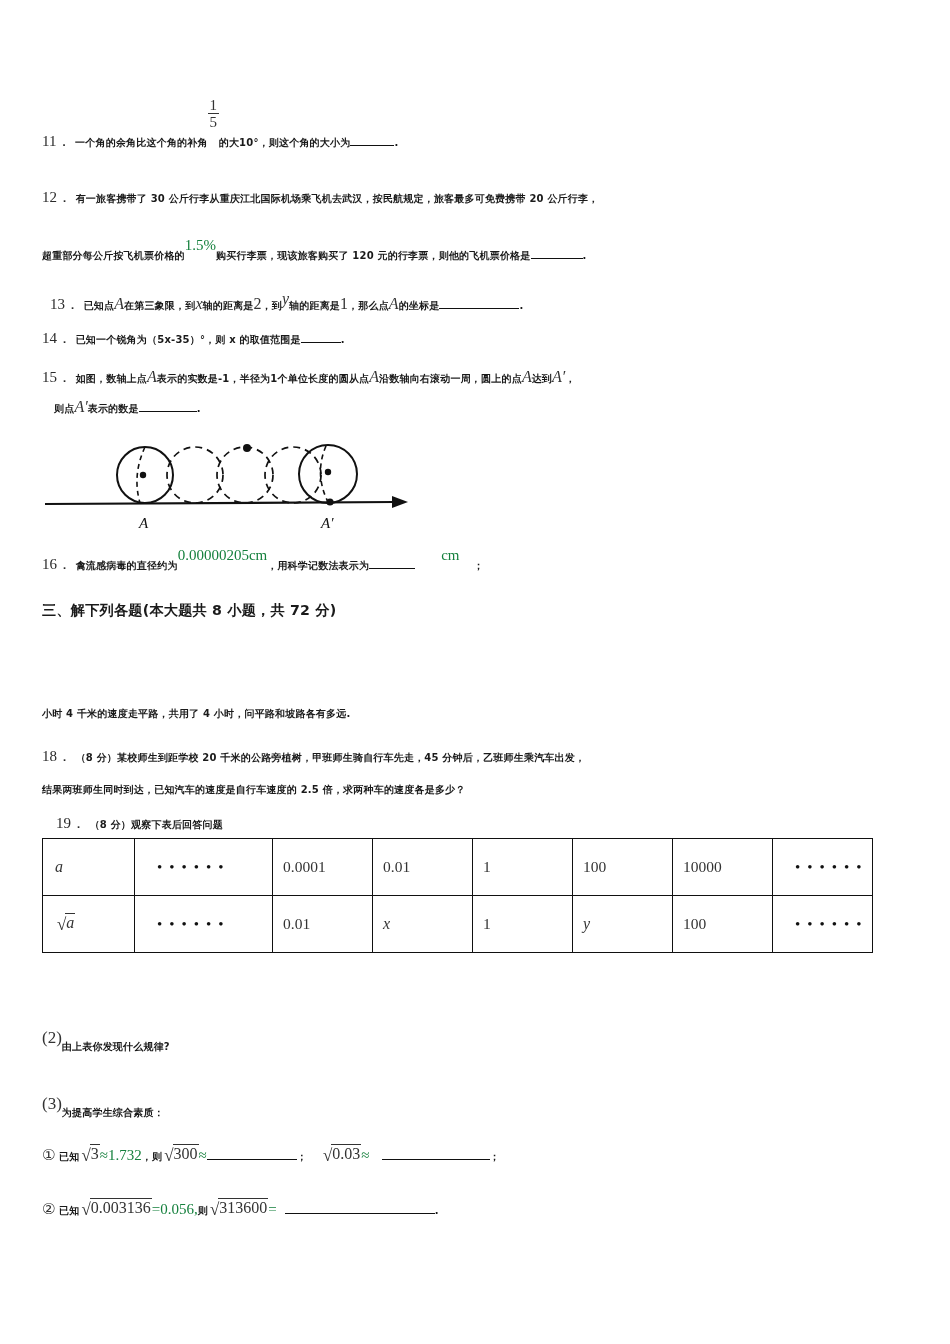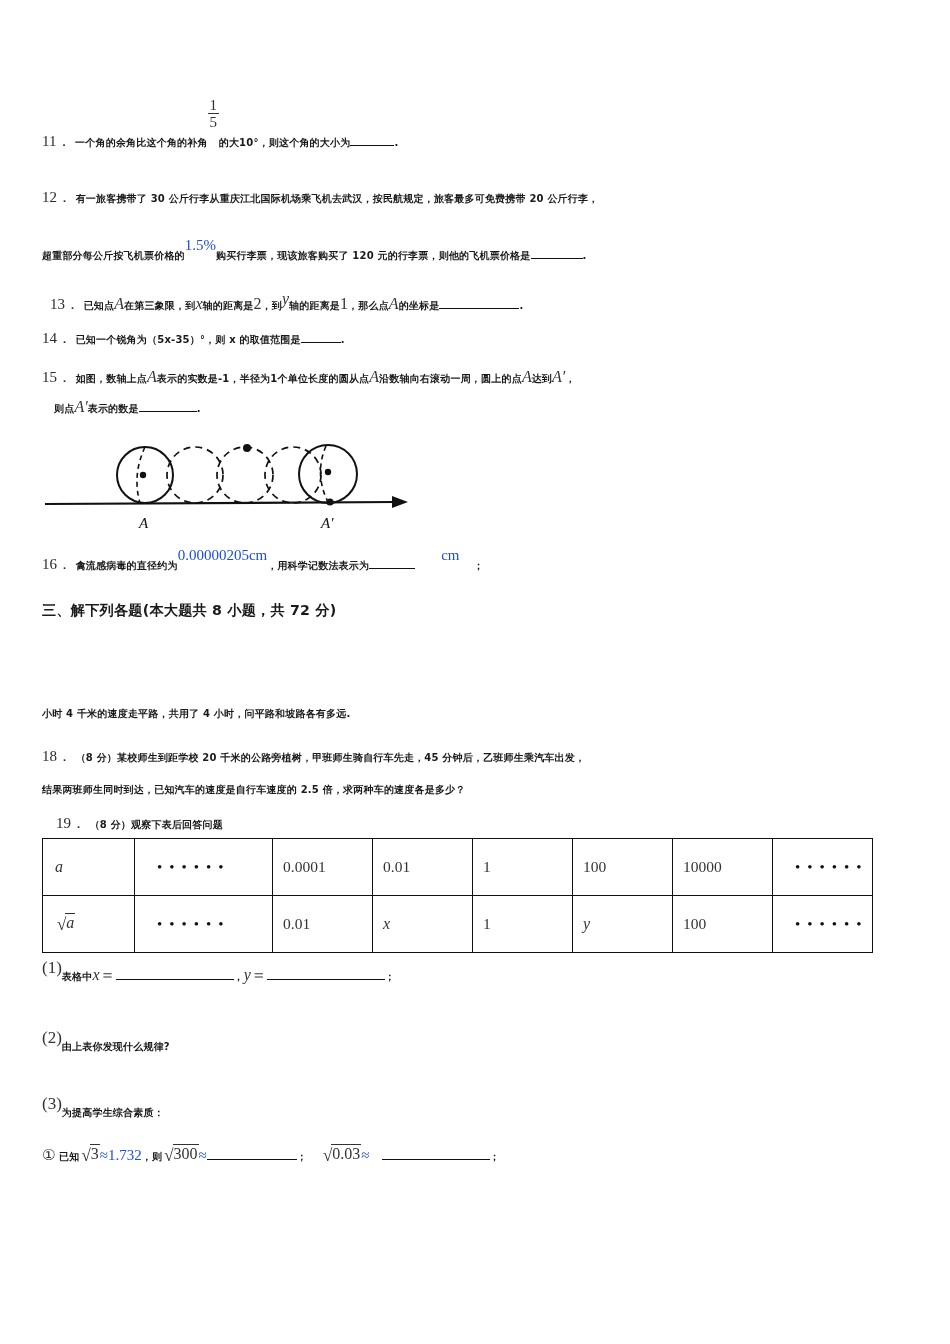--- a/index.html
+++ b/index.html
@@ -49,21 +49,21 @@
     color: #333;
   }
   .mn {  
     font-family: "Liberation Serif", "DejaVu Serif", serif;
     font-size: 16px;
     color: #333;
   }
   .mn-sm {
     font-family: "Liberation Serif", "DejaVu Serif", serif;
     font-size: 15px;
-    color: #1d4ed8;
+    color: #15803d;
   }
   .blank {
     display: inline-block;
     border-bottom: 1.4px solid #111;
     vertical-align: baseline;
     height: 0.95em;
   }
   .raise {
     position: relative;
     top: -9px;
@@ -308,31 +308,32 @@
           <td><span class="mi">x</span></td>
           <td><span>1</span></td>
           <td><span class="mi">y</span></td>
           <td><span>100</span></td>
           <td><span class="dots">••••••</span></td>
         </tr>
       </tbody>
     </table>
   </div>
 
-  <div class="q" style="left:42px; top:962px; width:890px;">
-    <span class="paren-idx">(1)</span><span class="cn">表格中</span><span class="mi">x</span><span class="mn">＝</span><span class="blank" style="width:118px;"></span><span class="cn">，</span><span class="mi">y</span><span class="mn">＝</span><span class="blank" style="width:118px;"></span><span class="cn">；</span>
-  </div>
 
   <div class="q" style="left:42px; top:1032px; width:890px;">
     <span class="paren-idx">(2)</span><span class="cn">由上表你发现什么规律?</span>
   </div>
 
   <div class="q" style="left:42px; top:1098px; width:890px;">
     <span class="paren-idx">(3)</span><span class="cn">为提高学生综合素质：</span>
   </div>
 
   <div class="q" style="left:42px; top:1142px; width:890px;">
     <span class="circled">①</span>
     <span class="cn">已知</span><span class="sqrt"><span class="rad">√</span><span class="rand">3</span></span><span class="mn-sm">≈1.732</span><span class="cn">，则</span><span class="sqrt"><span class="rad">√</span><span class="rand">300</span></span><span class="mn-sm">≈</span><span class="blank" style="width:90px;"></span><span class="cn">；</span><span style="display:inline-block;width:14px;"></span><span class="sqrt"><span class="rad">√</span><span class="rand">0.03</span></span><span class="mn-sm">≈</span><span class="blank" style="width:108px; margin-left:12px;"></span><span class="cn">；</span>
   </div>
 
+  <div class="q" style="left:42px; top:1196px; width:890px;">
+    <span class="circled">②</span>
+    <span class="cn">已知</span><span class="sqrt"><span class="rad">√</span><span class="rand">0.003136</span></span><span class="mn-sm">=0.056,</span><span class="cn">则</span><span class="sqrt"><span class="rad">√</span><span class="rand">313600</span></span><span class="mn-sm">=</span><span class="blank" style="width:150px; margin-left:8px;"></span><span class="cn">.</span>
+  </div>
 
 </div>
 
 </body></html>

